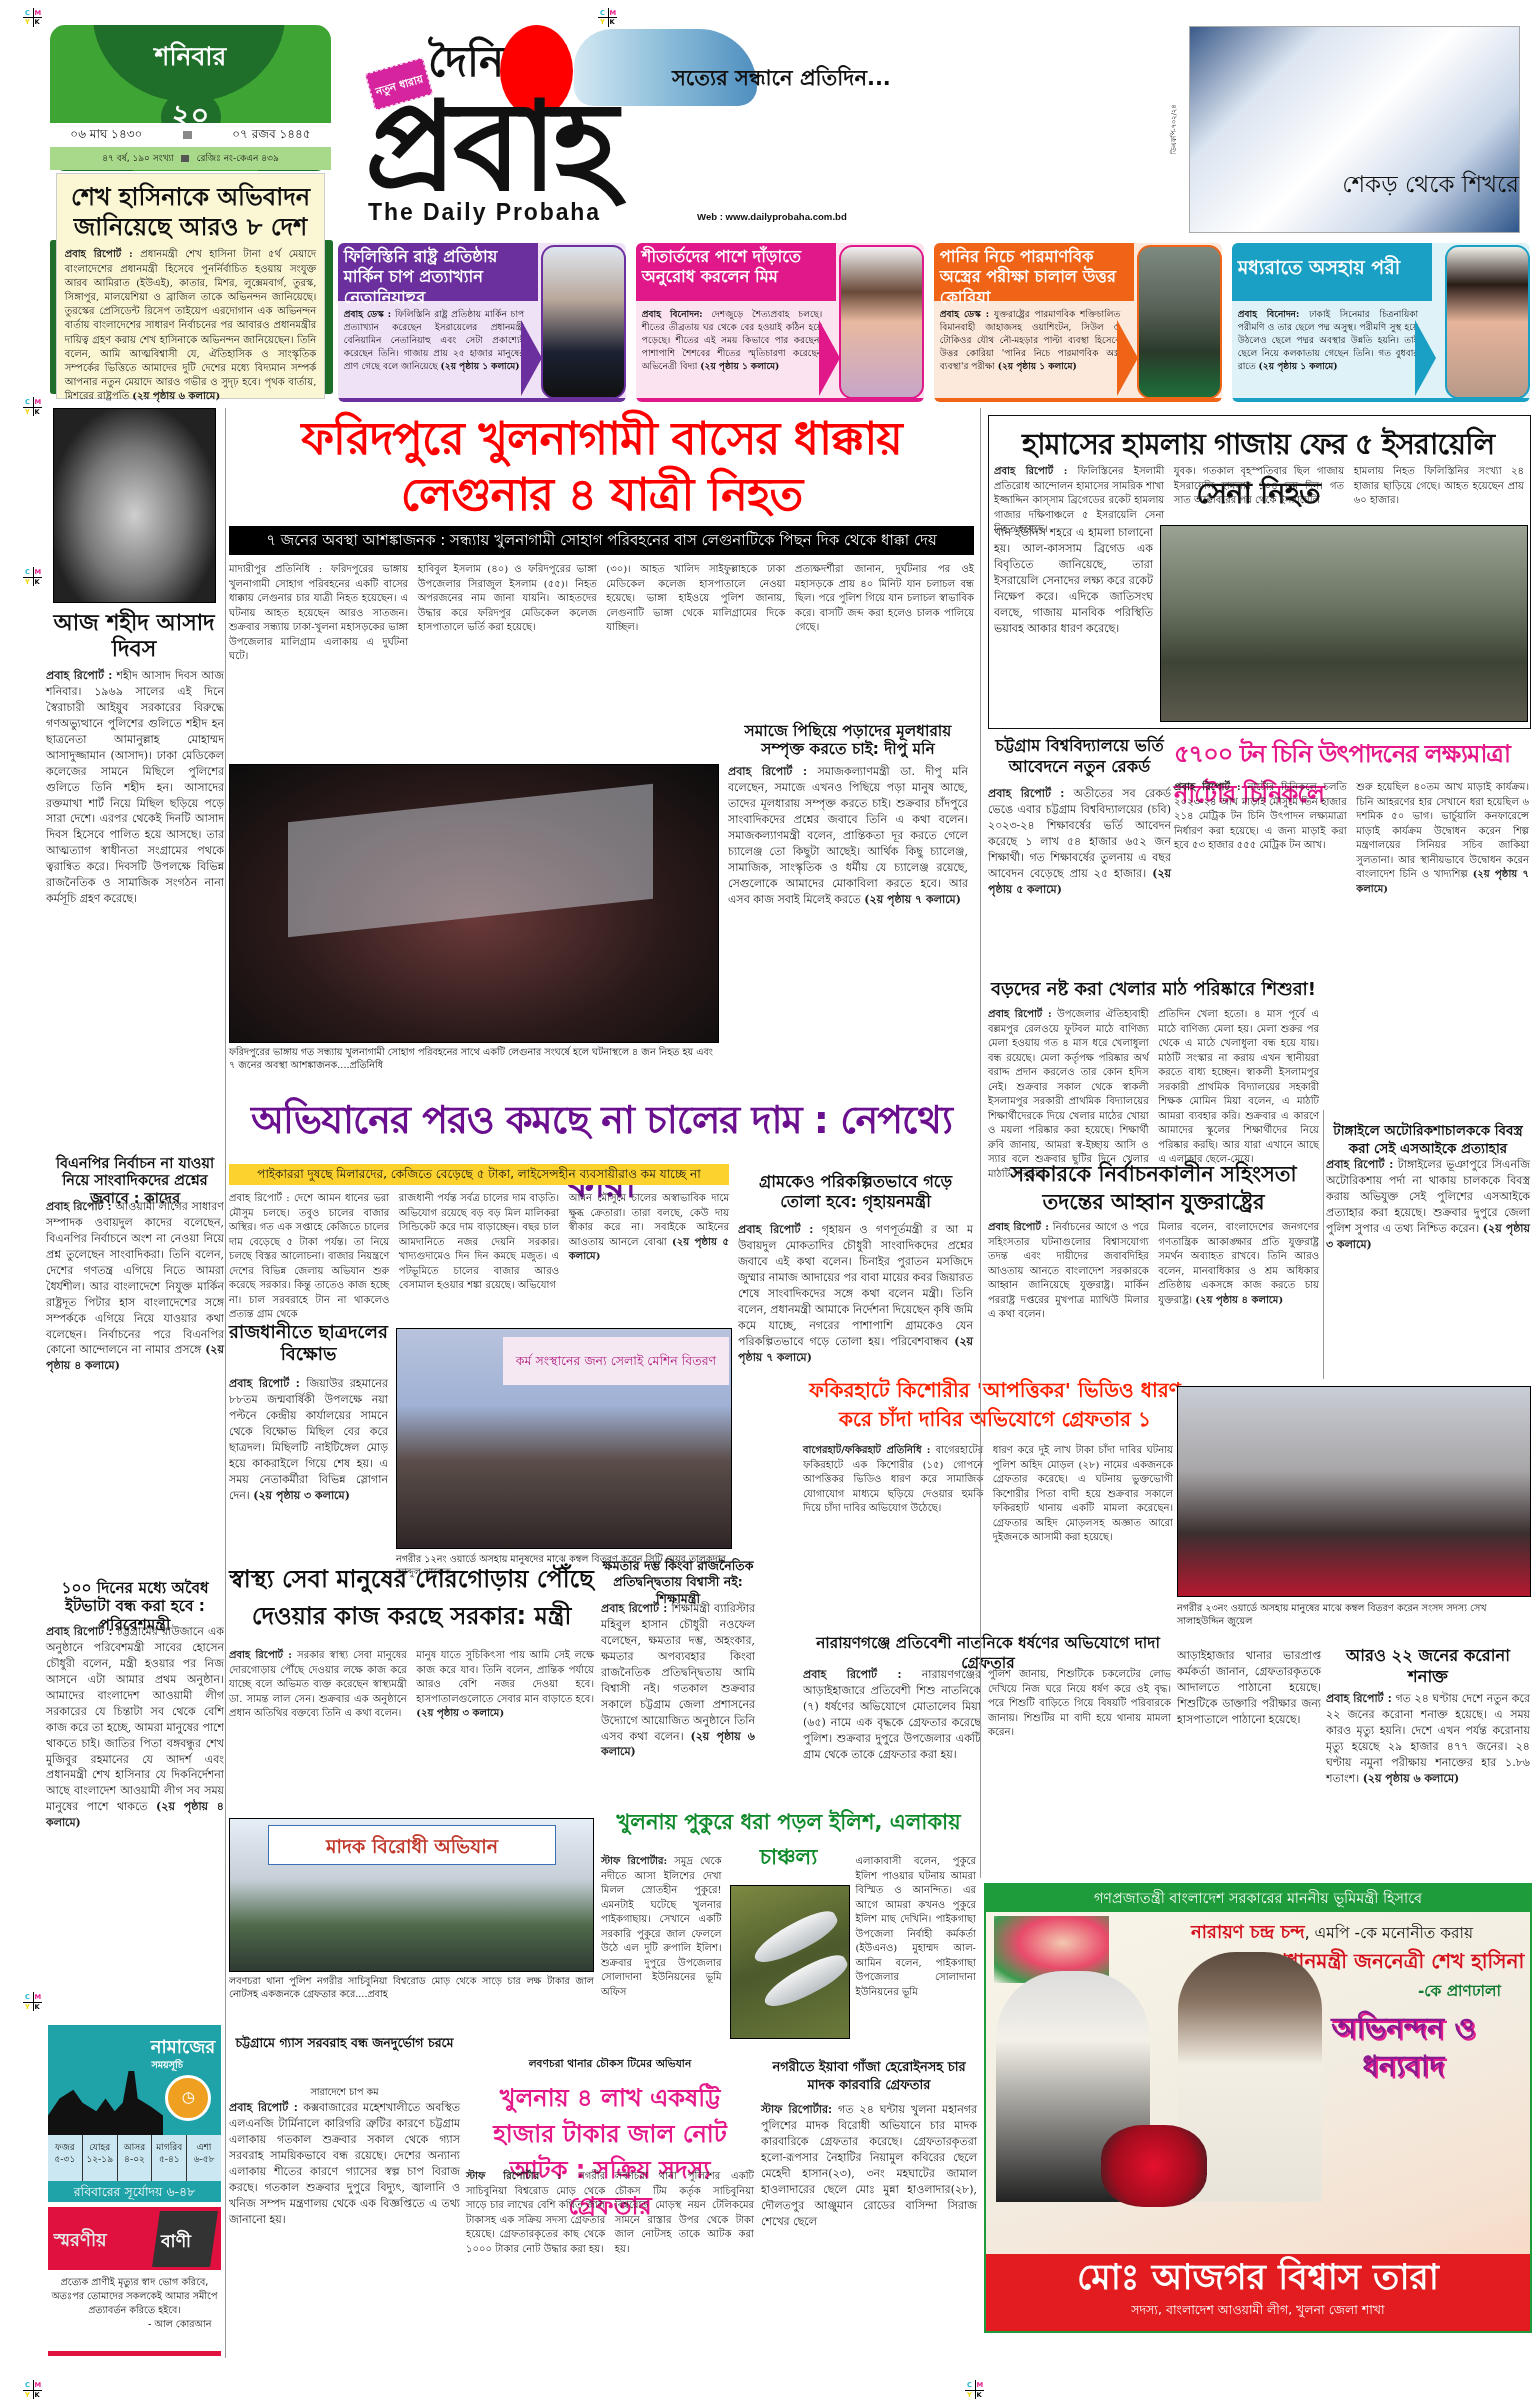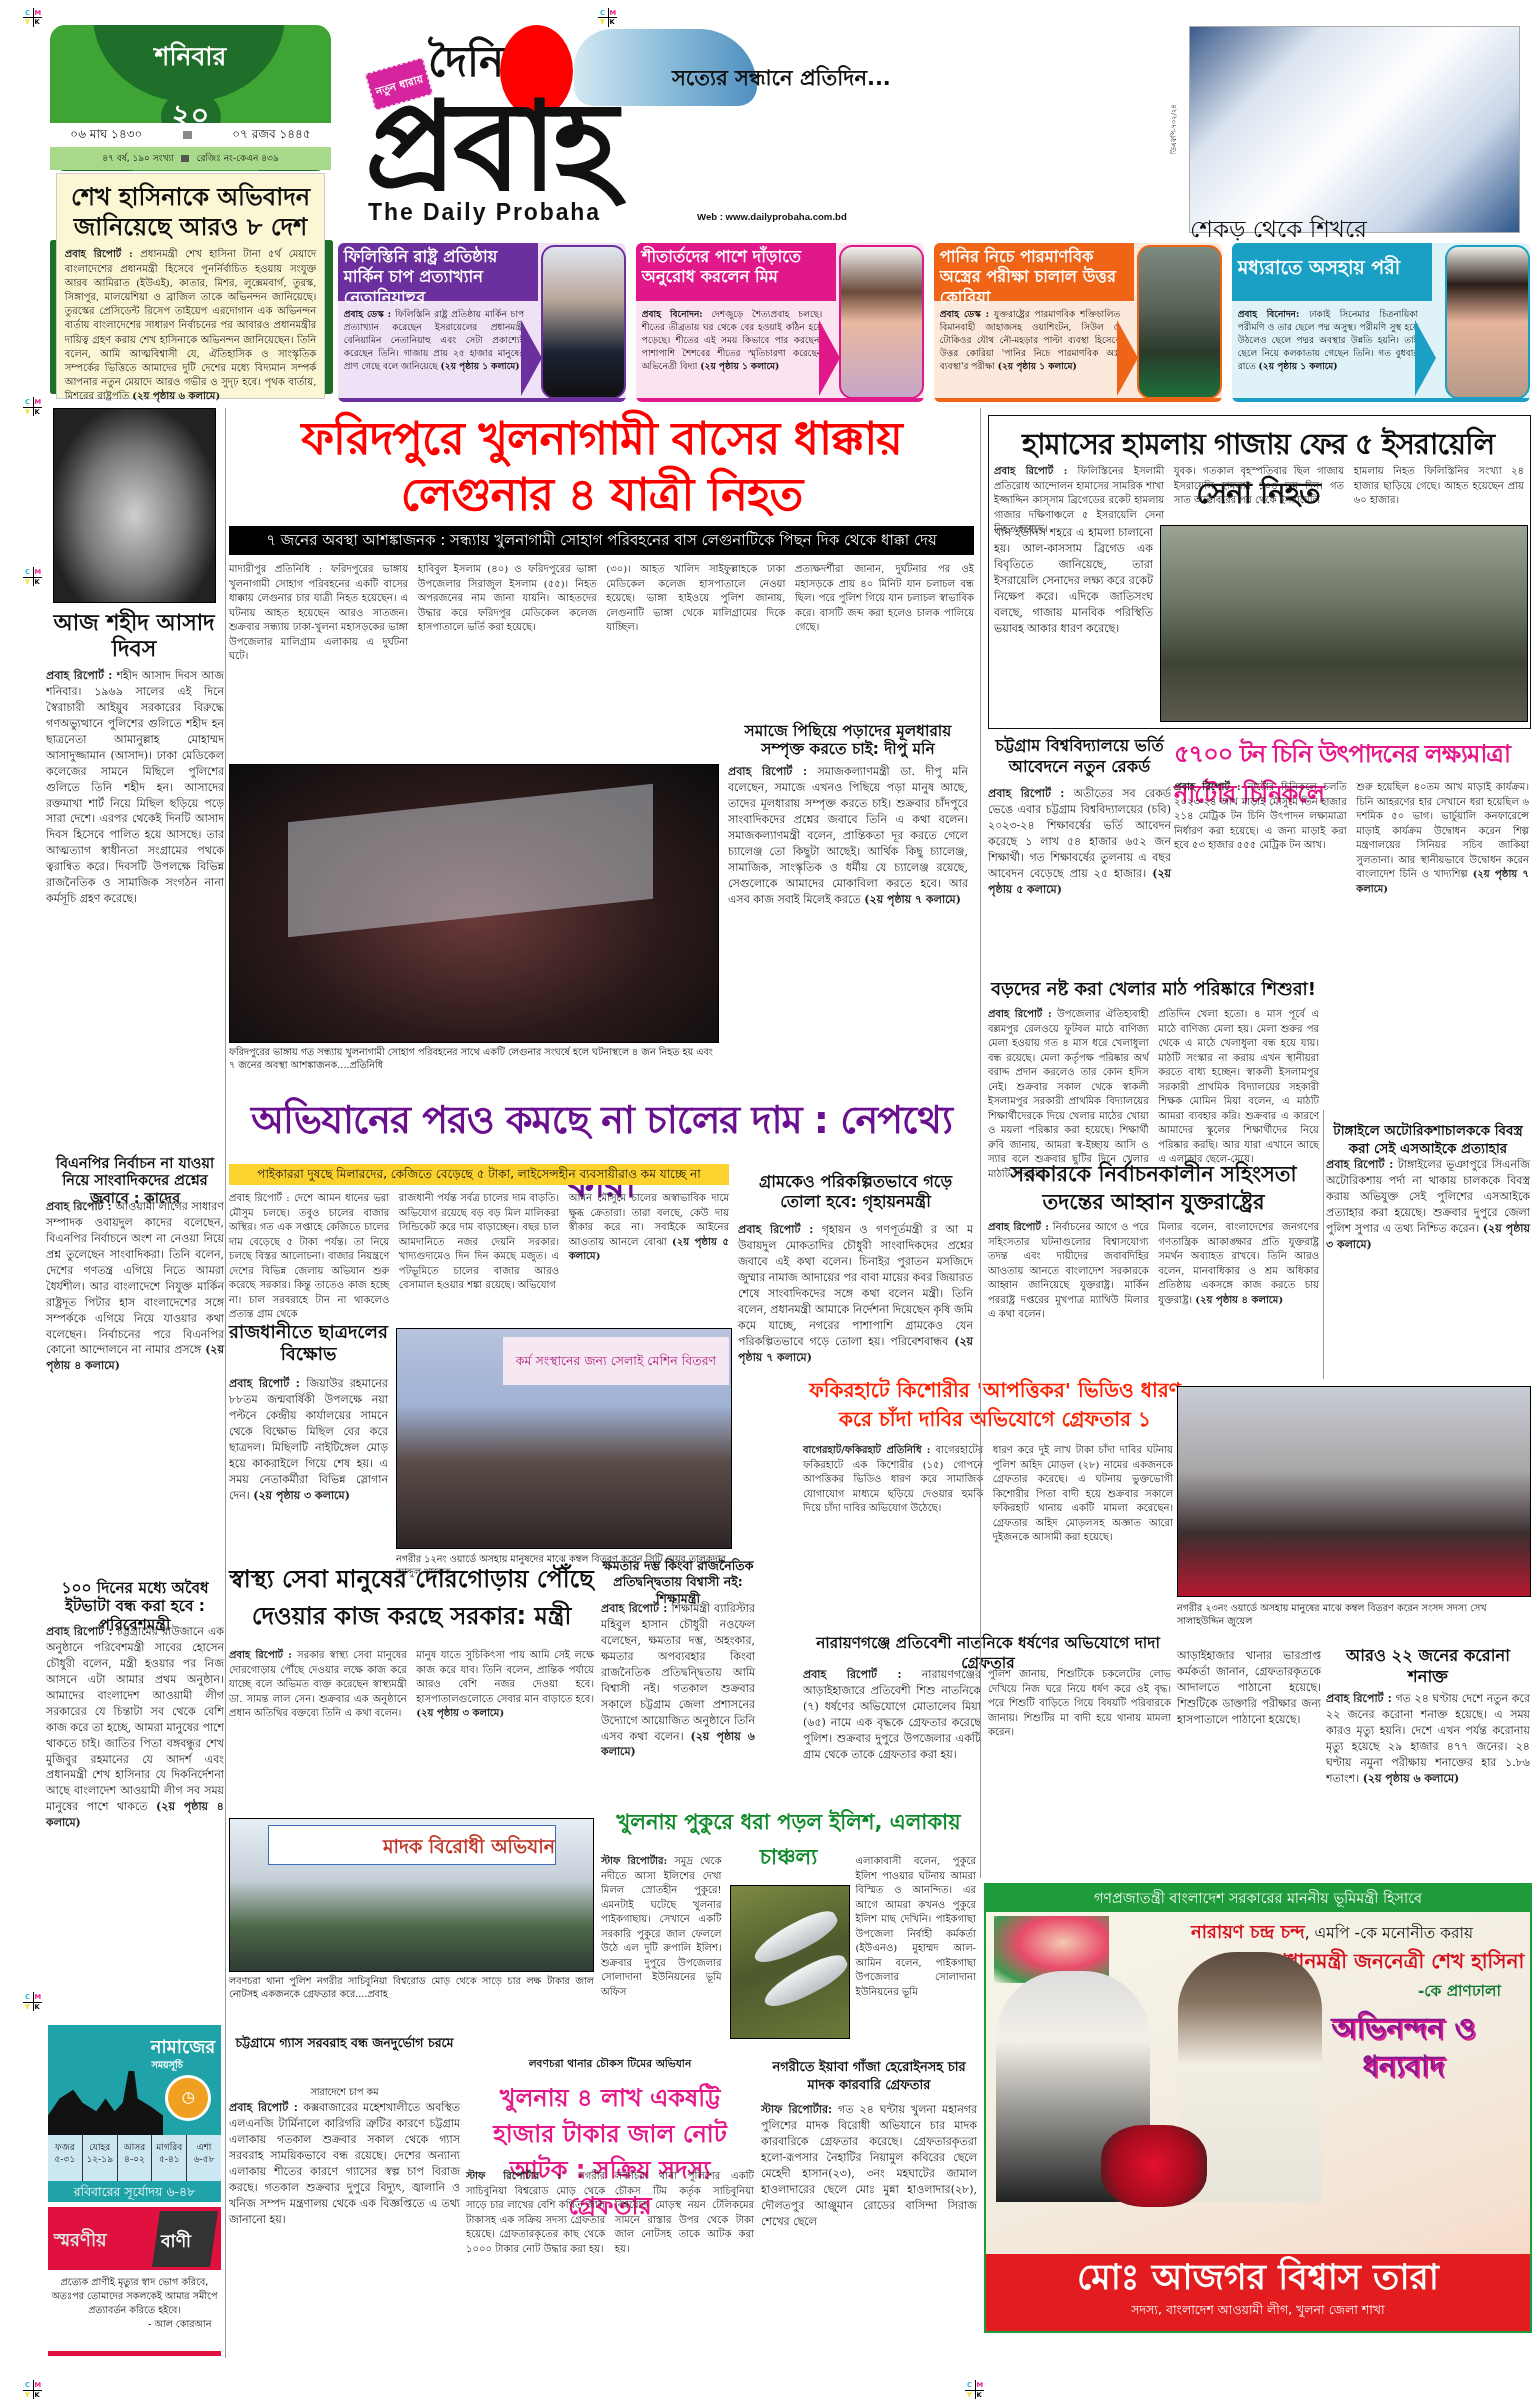--- a/index.html
+++ b/index.html
@@ -43,21 +43,21 @@
   #cloud { left: 574px; top: 29px; width: 183px; height: 77px; background: linear-gradient(90deg, #cfe6f1, #7fb6d6, #3b82b8); border-radius: 38px 58px 19px 19px; opacity: .9; }
   #slogan { left: 672px; top: 62px; font-size: 21px; font-weight: bold; font-family: "DejaVu Sans", sans-serif; }
   #logo-main { left: 365px; top: 85px; font-size: 123px; font-weight: bold; letter-spacing: -3.8px; line-height: 1; font-family: "DejaVu Sans", sans-serif; }
   #logo-en { left: 368px; top: 199px; font-size: 23px; font-weight: bold; letter-spacing: 1.9px; font-family: "Liberation Sans", sans-serif; }
   #web { left: 697px; top: 211px; font-size: 9.6px; font-weight: bold; font-family: "Liberation Sans", sans-serif; }
   #dfp { left: 1168px; top: 154px; font-size: 6.7px; transform: rotate(-90deg); transform-origin: left top; font-family: "DejaVu Sans", sans-serif; }
 
   
   #ksrm { left: 1189px; top: 26px; width: 331px; height: 207px; background: linear-gradient(135deg, #3a5a8a 0%, #dbe4f0 25%, #ffffff 50%, #c9d6e8 75%, #2e568a 100%); border: 1px solid #aaa; }
   #ksrm .logo { position: absolute; left: 0; right: 0; top: 58px; text-align: center; font-size: 60px; font-weight: bold; color: #d40d12; font-family: "Liberation Sans", sans-serif; letter-spacing: 1.9px; }
-  #ksrm .tag { position: absolute; left: 0; right: 0; top: 139px; text-align: left; font-size: 23px; font-family: "DejaVu Sans", sans-serif; margin-top: 45px; }
+  #ksrm .tag { position: absolute; left: 0; right: 0; top: 139px; text-align: right; font-size: 23px; font-family: "DejaVu Sans", sans-serif; }
 
   
   .teaser { position: absolute; top: 243px; height: 159px; border-radius: 5.8px; overflow: hidden; }
   .teaser .hd { position: absolute; left: 0; top: 0; width: 200px; height: 58px; color: #fff; font-size: 16.3px; line-height: 1.25; padding: 3.8px 5.8px; font-weight: bold; font-family: "DejaVu Sans", sans-serif; }
   .teaser .txt { position: absolute; left: 0; top: 61px; width: 192px; font-size: 9px; line-height: 1.45; padding: 3.8px 5.8px; text-align: justify; }
   .teaser .photo { position: absolute; right: 0; top: 1.9px; width: 85px; height: 154px; border-radius: 13.4px; border: 2.9px solid; }
   .teaser .arrow { position: absolute; left: 183px; top: 77px; width: 0; height: 0; border-top: 38px solid transparent; border-bottom: 38px solid transparent; border-left: 21px solid; }
   .teaser .bar { position: absolute; left: 0; right: 0; bottom: 0; height: 3.8px; }
 
   
@@ -111,21 +111,21 @@
   #village-hd { left: 738px; top: 1172px; width: 235px; font-size: 16.3px; font-weight: bold; text-align: center; line-height: 1.2; font-family: "DejaVu Sans", sans-serif; }
   #village-text { left: 738px; top: 1222px; width: 235px; }
 
   
   #health-hl { left: 229px; top: 1561px; width: 365px; font-size: 24px; font-weight: bold; text-align: center; line-height: 1.55; font-family: "DejaVu Sans", sans-serif; }
   #health-cols { left: 229px; top: 1648px; width: 365px; display: flex; gap: 9.6px; }
   #health-cols .body-text { flex: 1; font-size: 10px; }
   #edu-hd { left: 601px; top: 1558px; width: 154px; font-size: 12.5px; font-weight: bold; text-align: center; line-height: 1.3; font-family: "DejaVu Sans", sans-serif; }
   #edu-text { left: 601px; top: 1601px; width: 154px; }
   #anti-drug-photo { left: 229px; top: 1818px; width: 365px; height: 154px; background: linear-gradient(180deg, #e5eef5 0%, #c6cfd8 40%, #4f6a4a 70%, #2f3a33 100%); border: 1px solid #000; }
-  #anti-drug-photo .banner { position: absolute; left: 38px; top: 5.8px; width: 288px; height: 40px; background: #fff; border: 1px solid #3b6fb6; color: #c0392b; font-size: 19px; font-weight: bold; text-align: right; line-height: 40px; font-family: "DejaVu Sans", sans-serif; }
+  #anti-drug-photo .banner { position: absolute; left: 38px; top: 5.8px; width: 288px; height: 40px; background: #fff; border: 1px solid #3b6fb6; color: #c0392b; font-size: 19px; font-weight: bold; text-align: center; line-height: 40px; font-family: "DejaVu Sans", sans-serif; }
   #anti-drug-caption { left: 229px; top: 1974px; width: 365px; font-size: 9.6px; line-height: 1.4; text-align: justify; }
 
   
   #gas-hd { left: 229px; top: 2035px; width: 231px; font-size: 12.5px; font-weight: bold; text-align: center; line-height: 1.25; font-family: "DejaVu Sans", sans-serif; }
   #gas-sub { left: 229px; top: 2085px; width: 231px; font-size: 9.6px; text-align: center; }
   #gas-text { left: 229px; top: 2100px; width: 231px; }
 
   
   #note-hl { left: 466px; top: 2080px; width: 288px; font-size: 24px; color: #e6198a; font-weight: bold; text-align: center; line-height: 1.5; font-family: "DejaVu Sans", sans-serif; }
   #note-cols { left: 466px; top: 2169px; width: 288px; display: flex; gap: 9.6px; }

